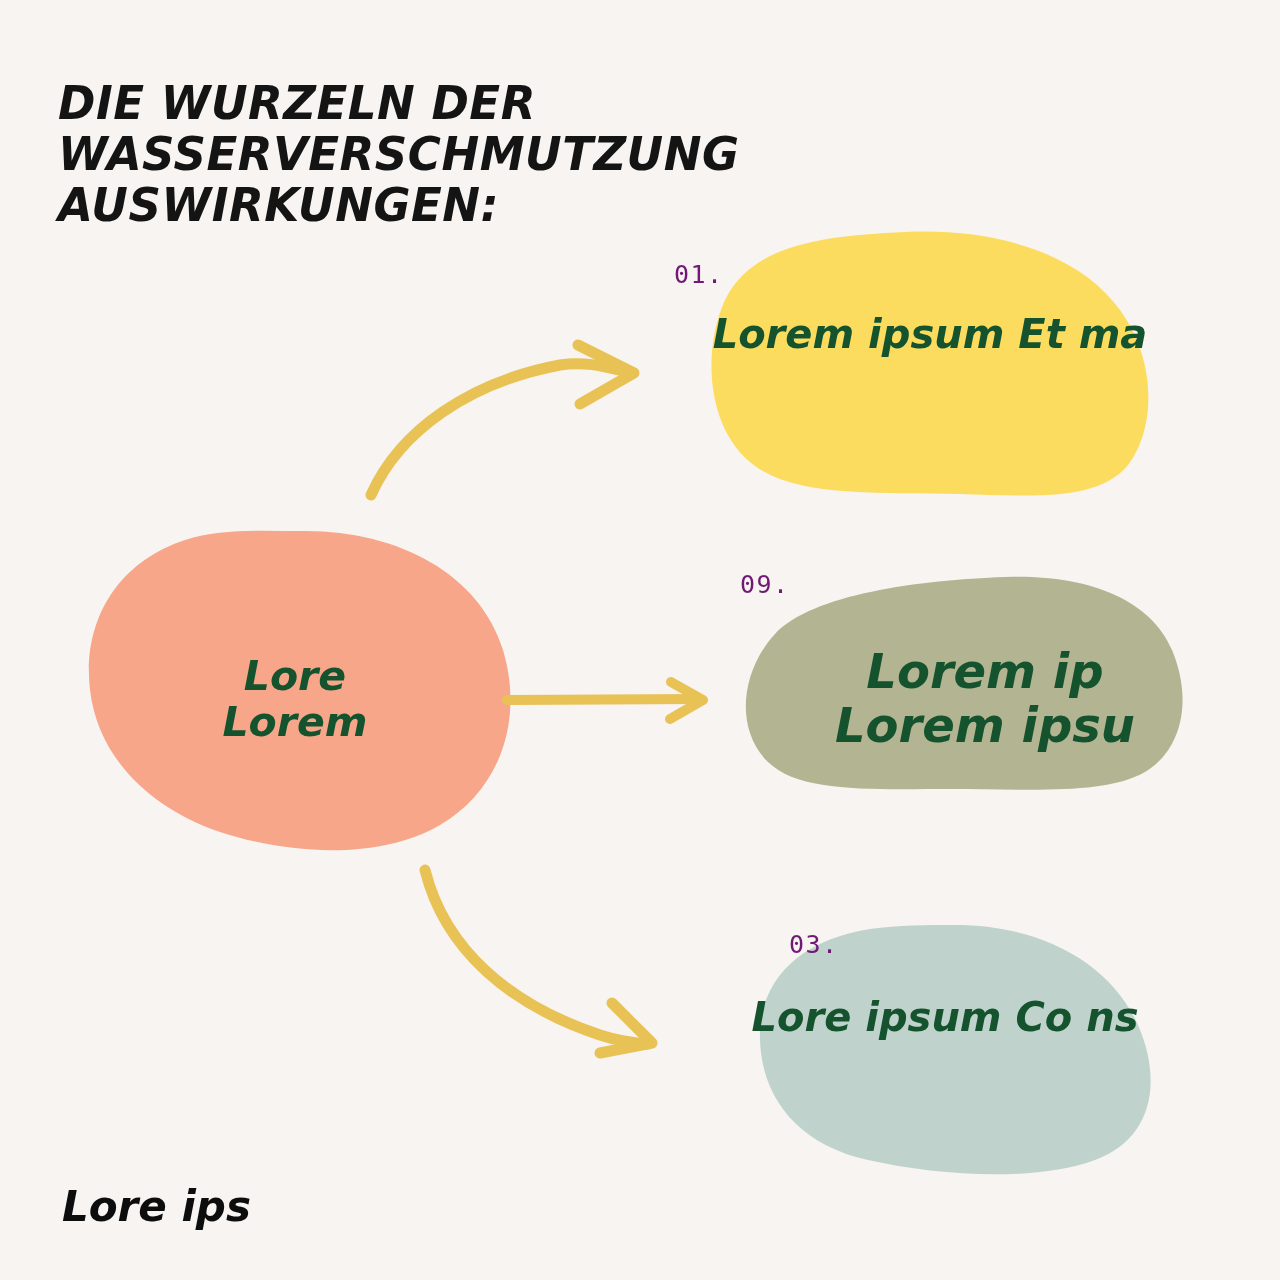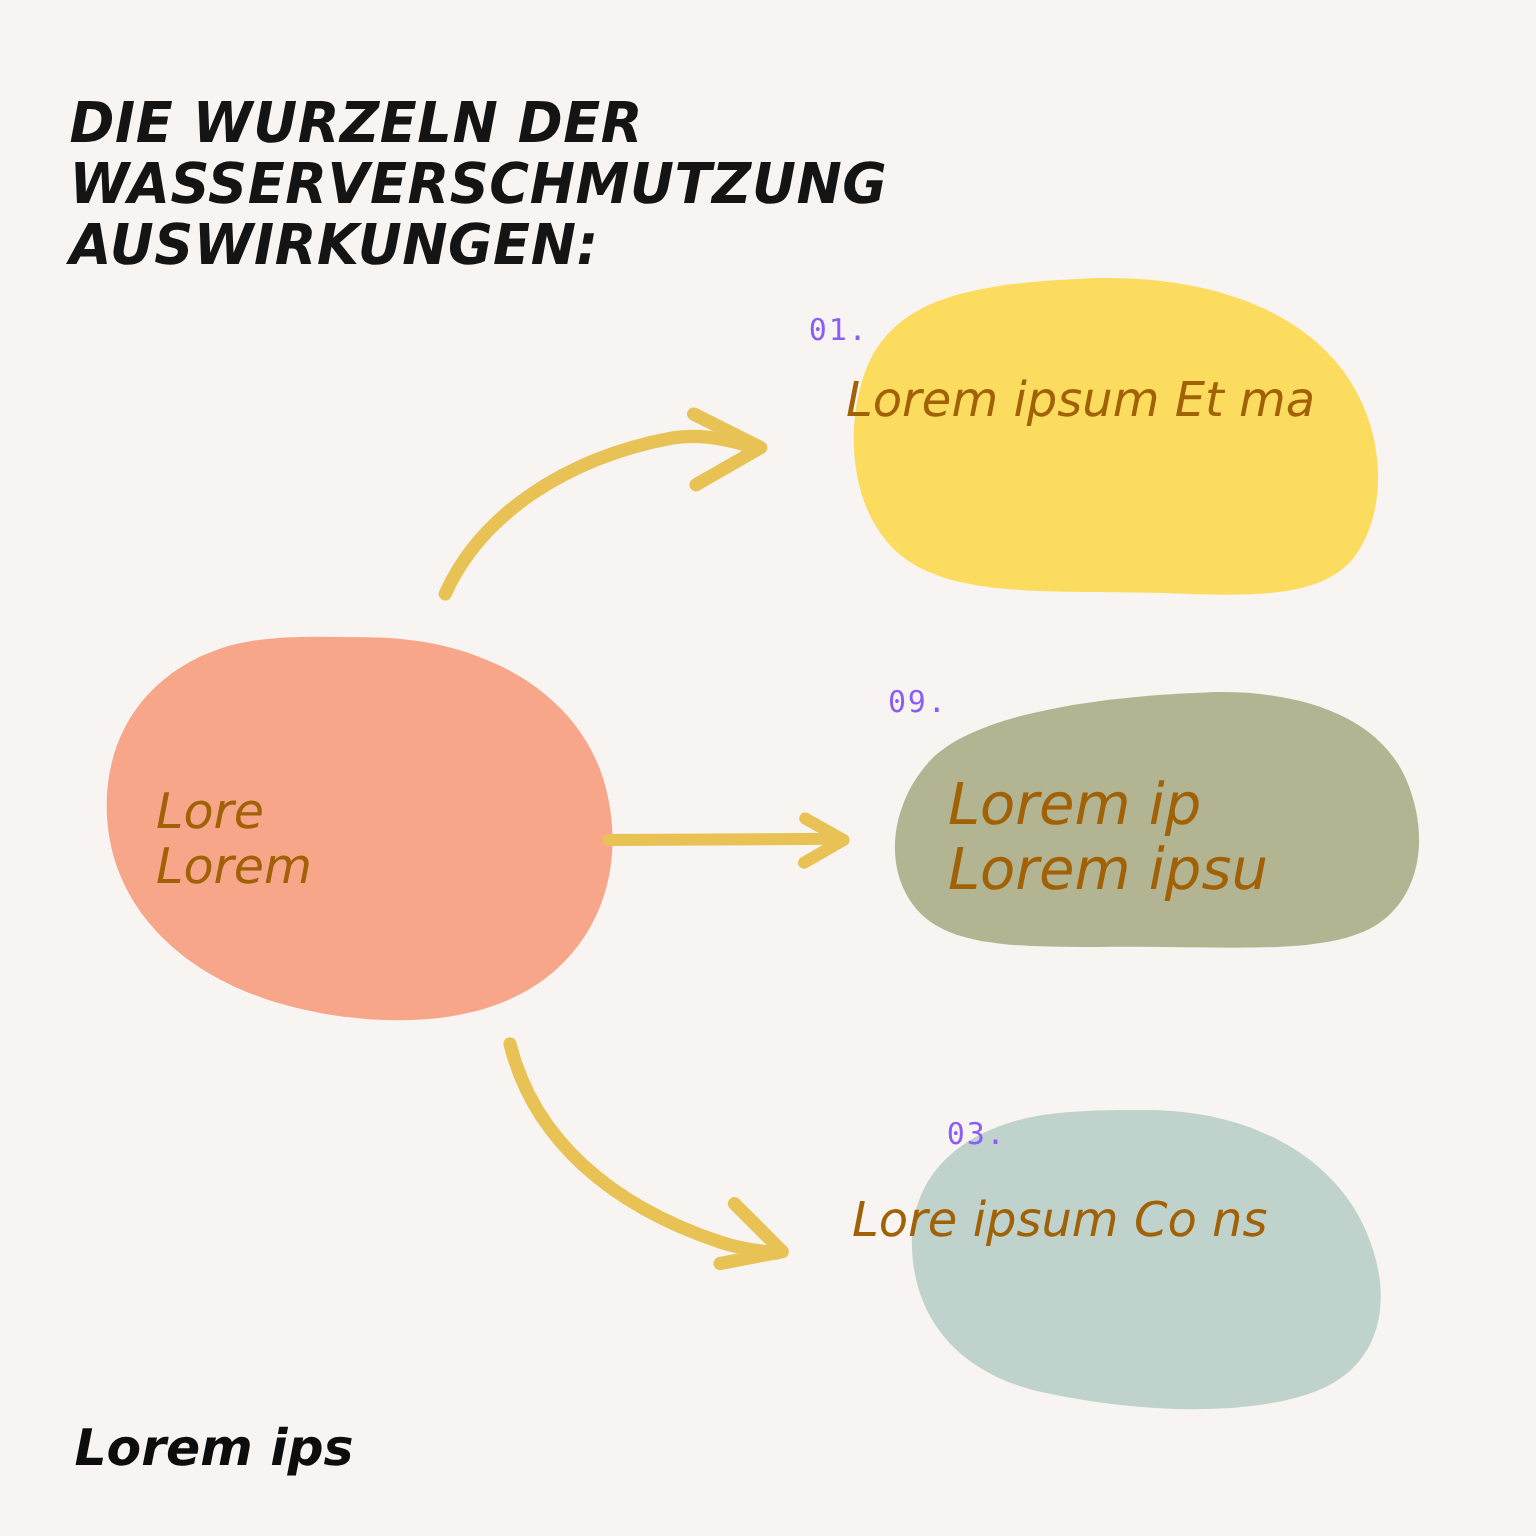--- a/index.html
+++ b/index.html
@@ -47,24 +47,24 @@
     top: 0;
     width: 1280px;
     height: 1280px;
     pointer-events: none;
   }
 
   
   .node-text {
     position: absolute;
     font-family: "DejaVu Sans", sans-serif;
-    font-weight: 400;
+    font-weight: 700;
     font-style: italic;
-    color: #a16207;
-    text-align: left;
+    color: #14532d;
+    text-align: center;
     line-height: 1.12;
     white-space: pre-line;
   }
   #center-text {
     left: 130px;
     top: 630px;
     width: 330px;
     font-size: 41px;
     margin-top: 24px;
   }
@@ -87,21 +87,21 @@
     font-size: 40px;
   }
 
   
   .node-number {
     position: absolute;
     font-family: "DejaVu Sans Mono", monospace;
     font-weight: 400;
     font-size: 25px;
     letter-spacing: 1.5px;
-    color: #8b5cf6;
+    color: #701a75;
   }
   #num1 { left: 674px; top: 260px; }
   #num2 { left: 740px; top: 570px; }
   #num3 { left: 752px; top: 930px; margin-left: 37px; }
 
   
   #footer-text {
     position: absolute;
     left: 62px;
     top: 1182px;
@@ -175,15 +175,15 @@
   <div class="node-number" id="num1">01.</div>
   <div class="node-text" id="node1-text">Lorem ipsum Et ma</div>
 
   <div class="node-number" id="num2">09.</div>
   <div class="node-text" id="node2-text">Lorem ip
 Lorem ipsu</div>
 
   <div class="node-number" id="num3">03.</div>
   <div class="node-text" id="node3-text">Lore ipsum Co ns</div>
 
-  <div id="footer-text">Lorem ips</div>
+  <div id="footer-text">Lore ips</div>
 
 </div>
 
 </body></html>

